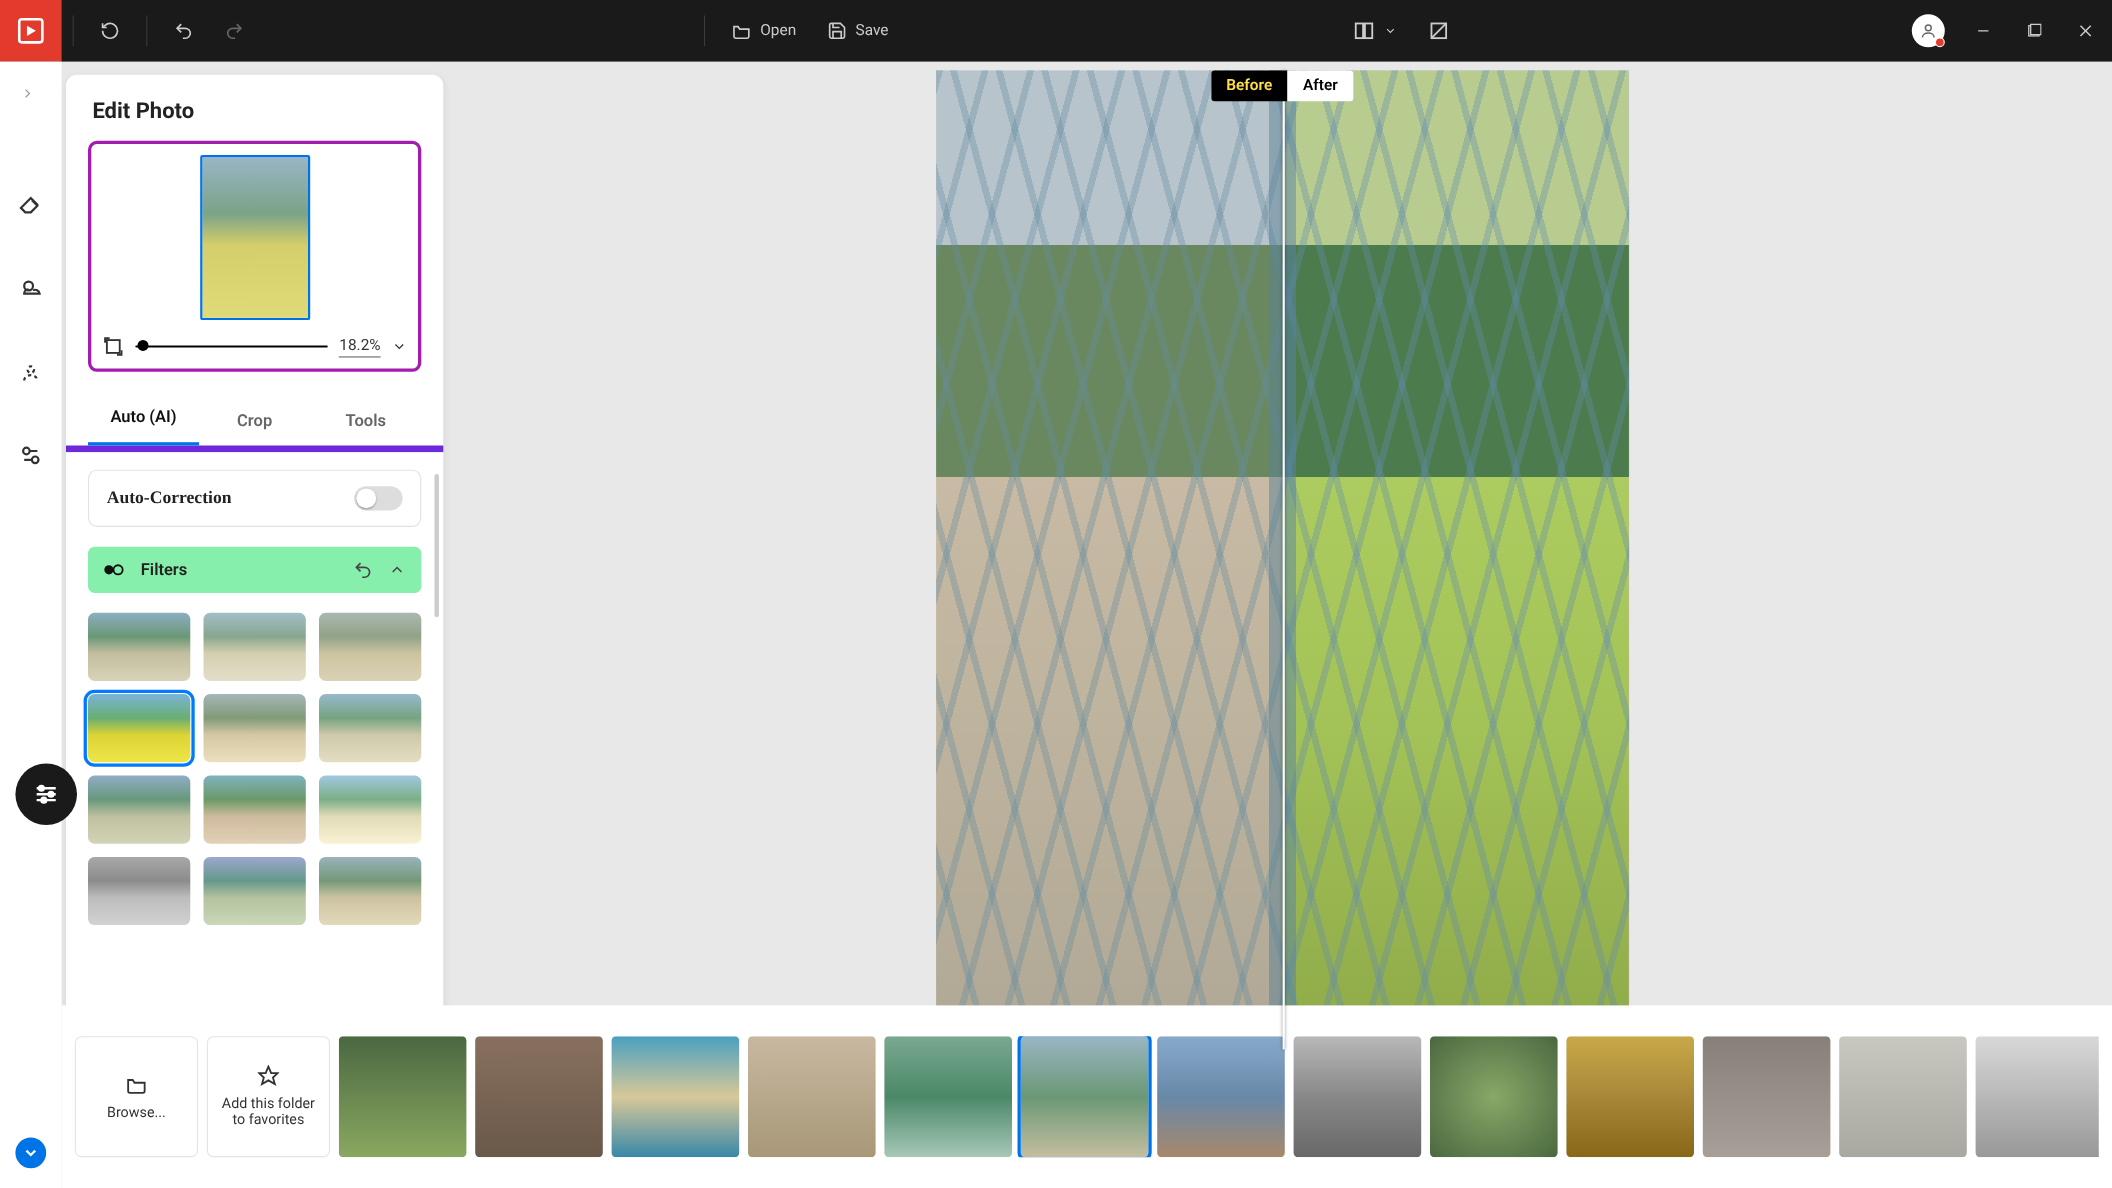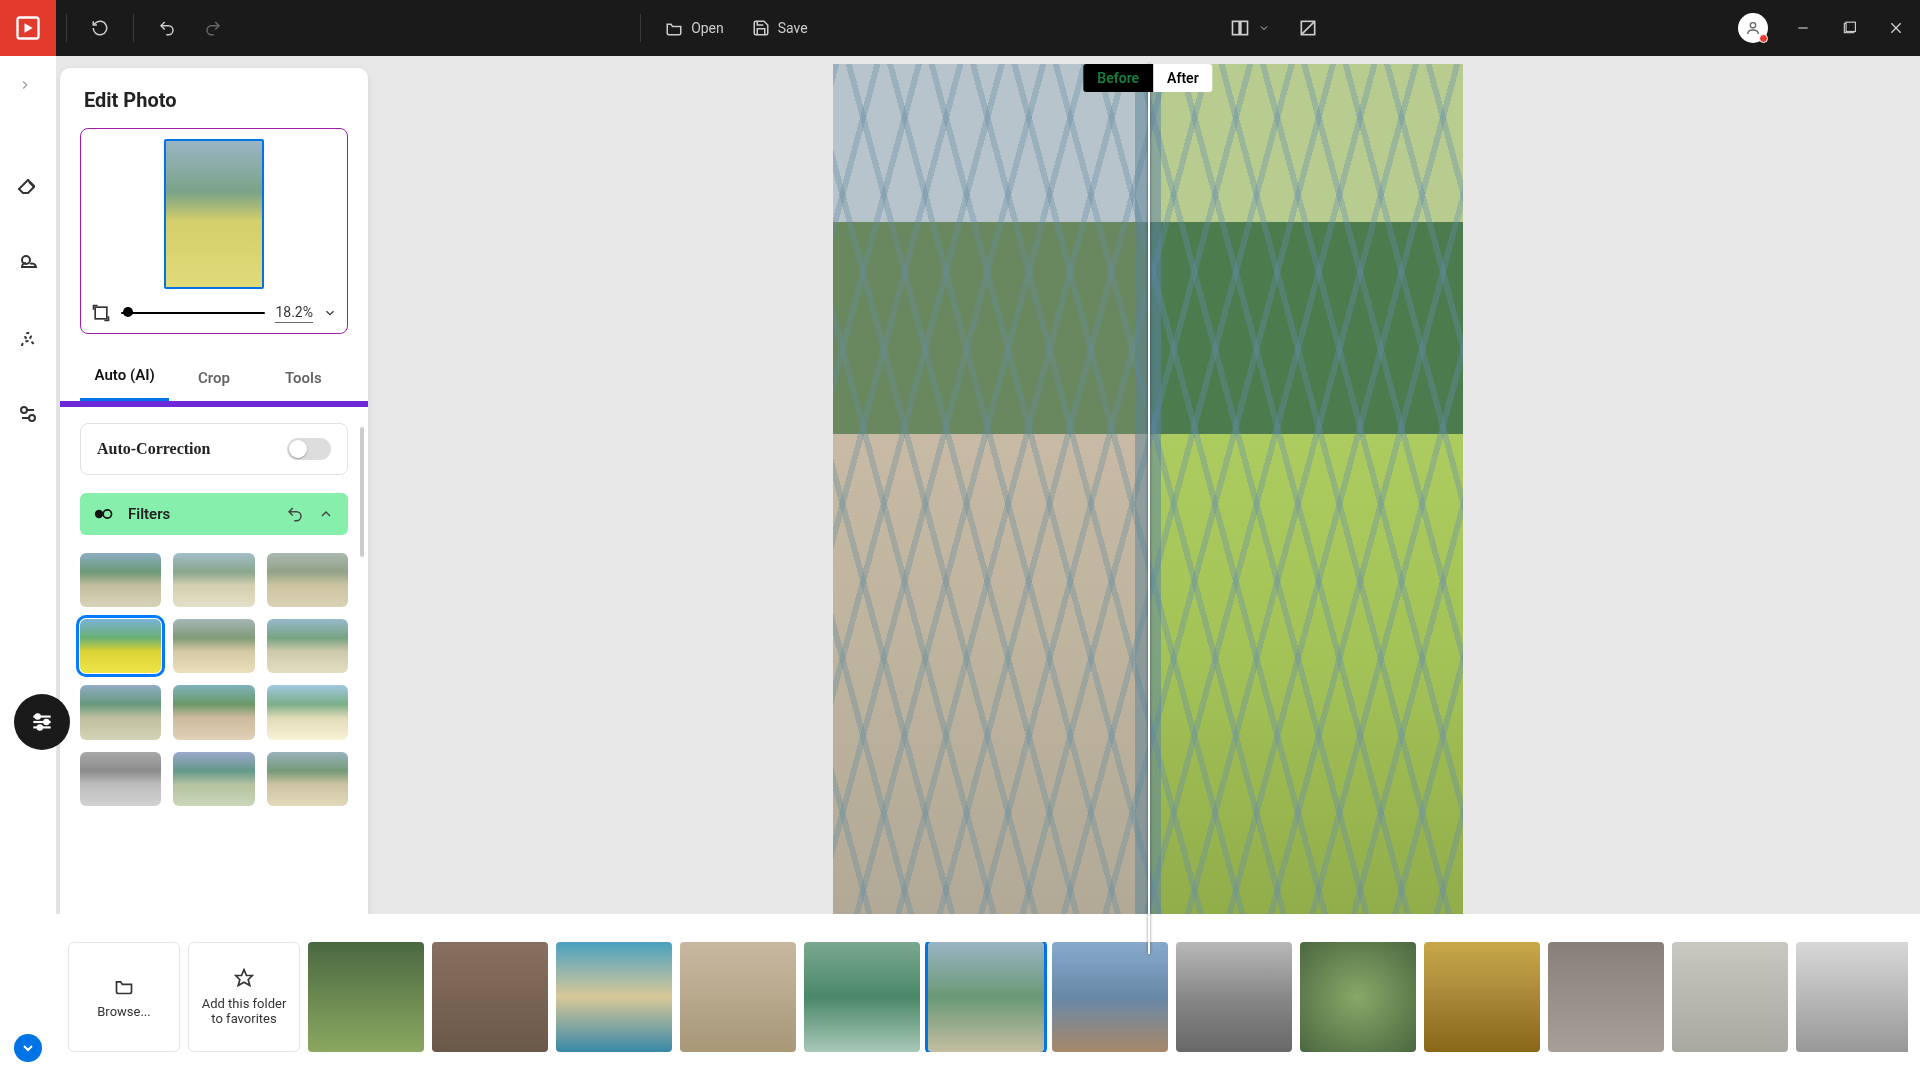--- a/index.html
+++ b/index.html
@@ -18,23 +18,23 @@
 
 
 .main { display: flex; height: calc(1080px - 56px); }
 .left-rail { width: 56px; background: #fff; display: flex; flex-direction: column; align-items: center; padding-top: 20px; gap: 44px; position: relative; }
 .left-rail .rail-item { width: 32px; height: 32px; display: flex; align-items: center; justify-content: center; cursor: pointer; color: #333; }
 .left-rail .rail-item.active { width: 56px; height: 56px; background: #1a1a1a; border-radius: 50%; color: #fff; position: absolute; left: 14px; top: 638px; }
 .left-rail .rail-toggle { position: absolute; bottom: 18px; left: 14px; width: 28px; height: 28px; background: #0073e6; border-radius: 50%; display:flex; align-items:center; justify-content:center; color:#fff; }
 .left-rail .expand-chevron { position: absolute; top: 22px; left: 18px; color: #999; }
 
 
-.edit-panel { width: 308px; background: #fff; border-radius: 10px; margin: 12px 8px 12px 4px; padding: 20px 0 0 0; display: flex; flex-direction: column; box-shadow: 0 2px 8px rgba(0,0,0,0.08); }
+.edit-panel { width: 343px; background: #fff; border-radius: 10px; margin: 12px 8px 12px 4px; padding: 20px 0 0 0; display: flex; flex-direction: column; box-shadow: 0 2px 8px rgba(0,0,0,0.08); }
 .edit-title { font-size: 20px; font-weight: 700; color: #222; padding: 0 24px 16px; }
-.preview-card { margin: 0 20px 18px; border: 1px solid #a21caf; border-radius: 8px; padding: 10px; }
+.preview-card { margin: 0 20px 18px; border: 3px solid #a21caf; border-radius: 8px; padding: 10px; }
 .preview-img { width: 100px; height: 150px; margin: 0 auto; display: block; background: linear-gradient(to bottom, #9ab5c4 0%, #7aa388 35%, #d4cf6a 55%, #e0da78 100%); border: 2px solid #0073e6; border-radius: 2px; position: relative; overflow: hidden; }
 .preview-row { display: flex; align-items: center; gap: 10px; padding-top: 14px; }
 .zoom-slider { flex: 1; height: 2px; background: #000; position: relative; border-radius: 2px; }
 .zoom-slider .knob { position: absolute; left: 2px; top: -5px; width: 10px; height: 10px; border-radius: 50%; background: #000; }
 .zoom-val { font-size: 14px; color: #333; border-bottom: 1px solid #666; padding-bottom: 2px; }
 
 .tabs { display: flex; padding: 0 20px; border-bottom: 6px solid #6d28d9; align-items: flex-end; }
 .tab { flex: 1; text-align: center; padding: 14px 0; font-size: 15px; font-weight: 600; color: #666; cursor: pointer; }
 .tab.active { color: #111; border-bottom: 3px solid #0073e6; }
 
@@ -63,21 +63,21 @@
 .filter-thumb.v9 { filter: brightness(1.15); }
 .filter-thumb.bw { filter: grayscale(1); }
 .filter-thumb.v11 { filter: hue-rotate(30deg); }
 .filter-thumb.v12 { filter: sepia(0.15); }
 
 
 .canvas-area { flex: 1; display: flex; align-items: flex-start; justify-content: center; padding-top: 8px; position: relative; }
 .compare-wrap { position: relative; width: 630px; height: 880px; }
 .compare-labels { position: absolute; top: -0px; left: 50%; transform: translateX(-50%); display: flex; z-index: 5; }
 .cmp-lbl { padding: 6px 14px; font-size: 14px; font-weight: 600; }
-.cmp-lbl.before { background: #000; color: #15803d; border-radius: 3px 0 0 3px; }
+.cmp-lbl.before { background: #000; color: #fde047; border-radius: 3px 0 0 3px; }
 .cmp-lbl.after { background: #fff; color: #000; border-radius: 0 3px 3px 0; }
 .img-before, .img-after { position: absolute; inset: 0; }
 .img-before { background: linear-gradient(to bottom, #b8c4cc 0%, #b8c4cc 18%, #6a8860 18%, #6a8860 42%, #c8baa4 42%, #bfb49e 65%, #b0a896 100%); }
 .img-after { background: linear-gradient(to bottom, #c4c89a 0%, #c4c89a 18%, #5a7850 18%, #5a7850 42%, #c0c474 42%, #b8bc6c 65%, #a0a45c 100%); clip-path: inset(0 0 0 50%); filter: saturate(1.3) hue-rotate(12deg); }
 .img-overlay { position:absolute; inset:0; background:
   linear-gradient(90deg, transparent 48%, rgba(90,130,150,0.5) 48%, rgba(90,130,150,0.5) 52%, transparent 52%),
   repeating-linear-gradient(105deg, rgba(100,140,160,0.35) 0 6px, transparent 6px 40px),
   repeating-linear-gradient(75deg, rgba(100,140,160,0.35) 0 6px, transparent 6px 40px);
 }
 .compare-handle { position: absolute; top: 0; bottom: -10px; left: 50%; width: 2px; background: #fff; box-shadow: 0 0 3px rgba(0,0,0,0.5); z-index: 4; }

